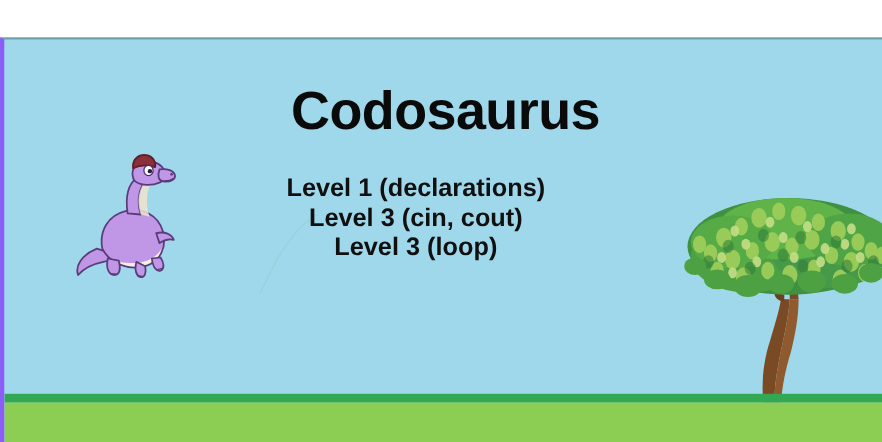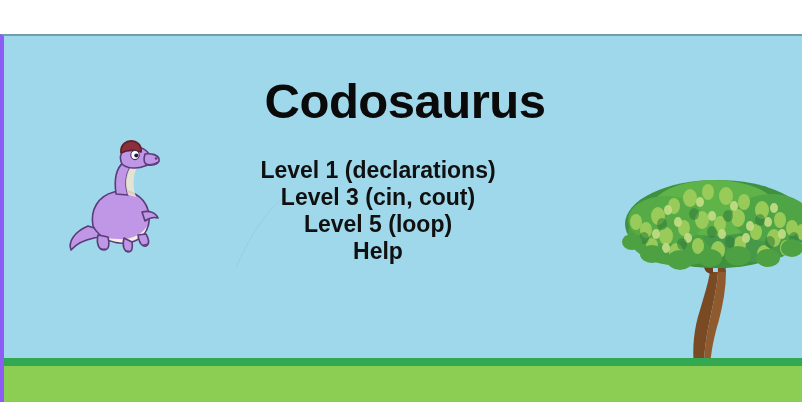--- a/index.html
+++ b/index.html
@@ -274,20 +274,19 @@
 
   <svg class="curve-artifact" viewBox="0 0 60 78">
     <path d="M56 4 C40 14 26 32 14 56 C9 66 6 72 4 76" fill="none" stroke="#7fc3b0" stroke-width="1.3" opacity="0.7"></path>
   </svg>
 
   <div class="title">Codosaurus</div>
 
   <div class="menu">
     <span class="menu-item">Level 1 (declarations)</span>
     <span class="menu-item">Level 3 (cin, cout)</span>
-    <span class="menu-item">Level 5 (loop)</span>
-    <span class="menu-item">Help</span>
+    <span class="menu-item">Level 3 (loop)</span>
   </div>
 
   <div class="ground-edge"></div>
   <div class="ground"></div>
 
 </div>
 
 </body></html>

